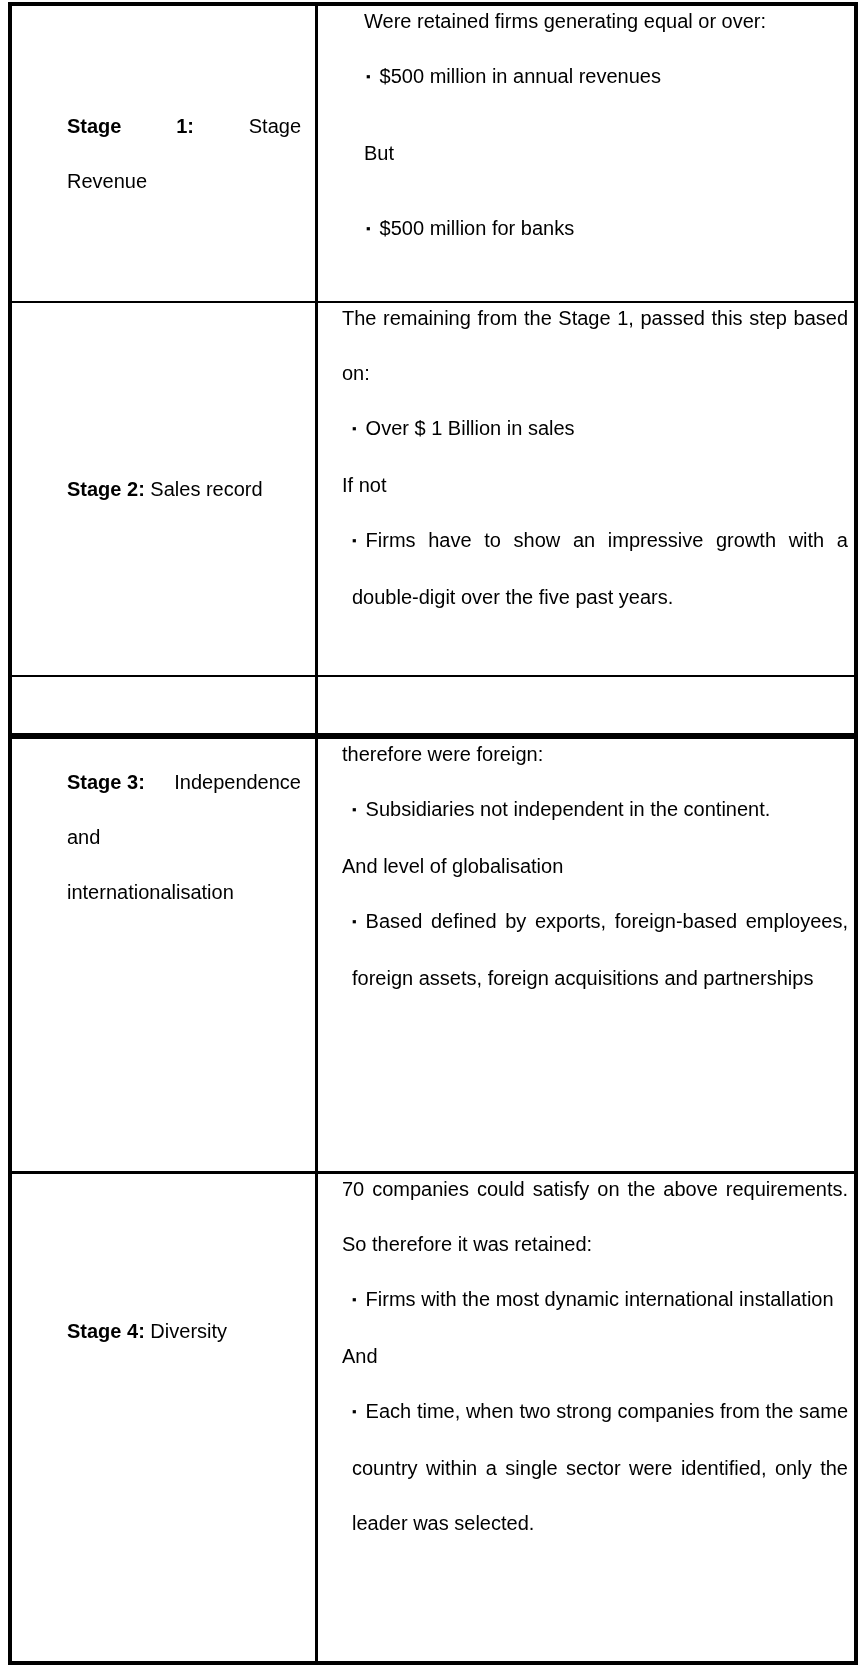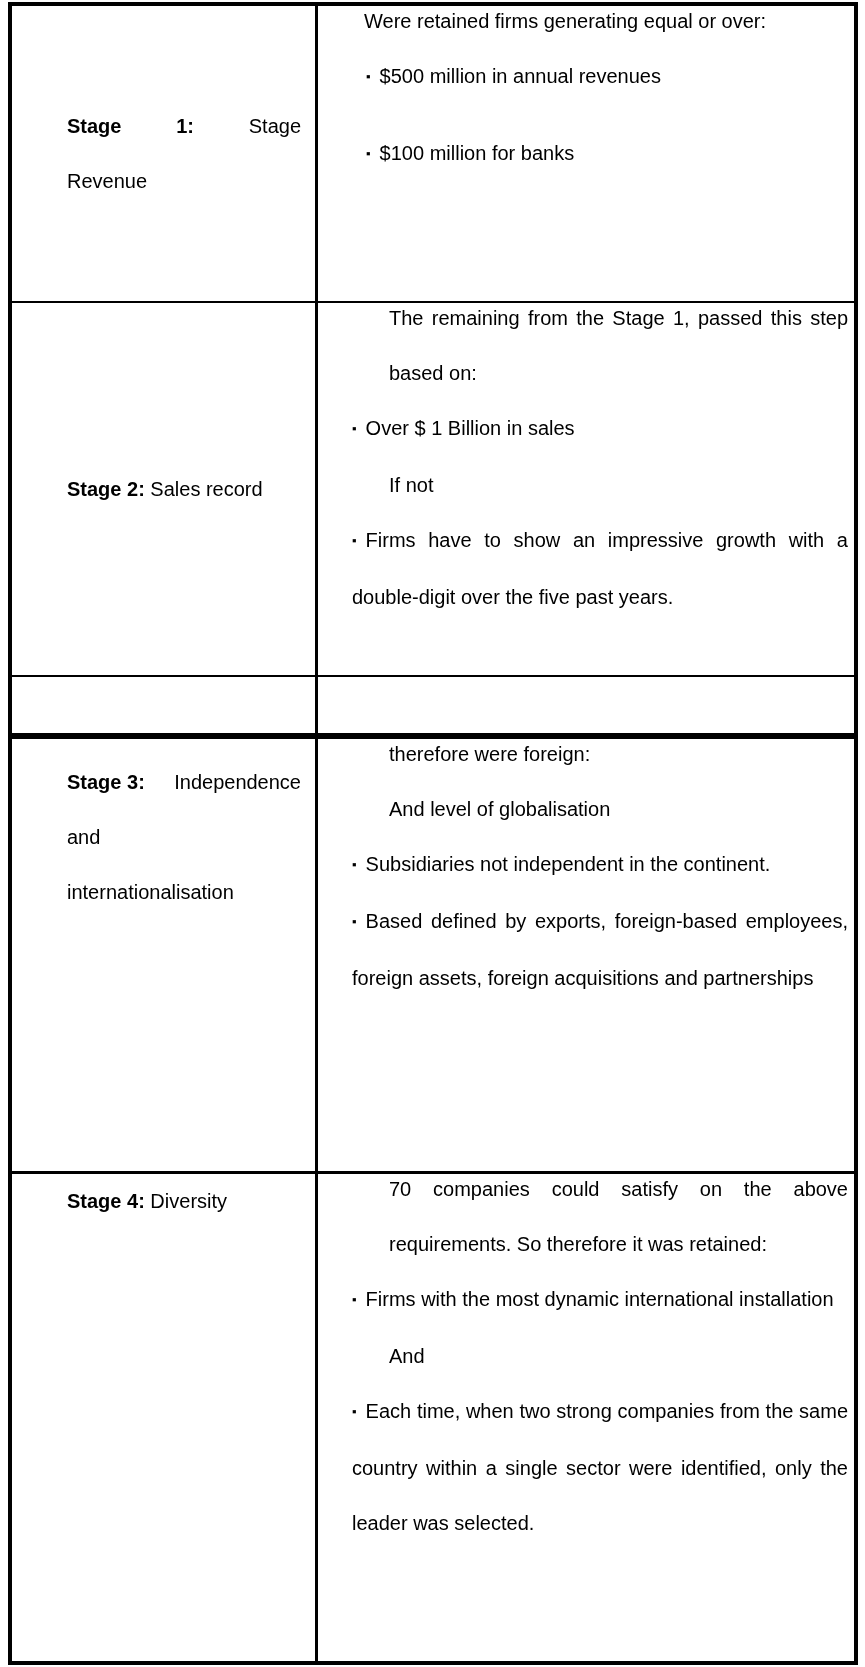--- a/index.html
+++ b/index.html
@@ -28,23 +28,23 @@
     padding-left:55px; padding-right:14px;
     line-height:55px;
     display:flex; flex-direction:column;
   }
   .cell-right {
     flex:1; padding-left:24px; padding-right:6px;
     line-height:55px;
   }
   .v-center { justify-content:center; }
   .row-stage3 .cell-left { padding-top:16px; }
-  .row-stage4 .cell-left { }
+  .row-stage4 .cell-left { padding-top:130px; }
   .cell-right .para:first-child { margin-top:-12px; }
-  .para { text-align:justify;margin-left:47px; }
+  .para { text-align:justify; }
   .para.stretch { text-align:justify; text-align-last:justify; }
   .para.mt { margin-top:20px; }
   .row-stage1 .para { margin-left:22px; text-align:left; }
   .para.bulleted { margin-left:10px; }
   .row-stage1 .para.bulleted { margin-left:24px; }
   .bullet {
     font-size:13px; margin-right:9px; position:relative; top:-2px;
     display:inline-block;
   }
   .spread { display:flex; justify-content:space-between; }
@@ -60,21 +60,22 @@
       <div class="spread">
         <b>Stage</b>
         <b>1:</b>
         <span>Stage</span>
       </div>
       <div>Revenue</div>
     </div>
     <div class="cell cell-right">
       <div class="para">Were retained firms generating equal or over:</div>
       <div class="para bulleted"><span class="bullet">▪</span><span>$500 million in annual revenues</span></div>
-      <div class="para bulleted mt"><span class="bullet">▪</span><span>$100 million for banks</span></div>
+      <div class="para mt">But</div>
+      <div class="para bulleted mt"><span class="bullet">▪</span><span>$500 million for banks</span></div>
     </div>
   </div>
 
   <div class="row row-stage2">
     <div class="cell cell-left v-center">
       <div><b>Stage 2:</b><span> Sales record</span></div>
     </div>
     <div class="cell cell-right">
       <div class="para">The remaining from the Stage 1, passed this step based on:</div>
       <div class="para bulleted"><span class="bullet">▪</span><span>Over $ 1 Billion in sales</span></div>
@@ -91,22 +92,22 @@
     <div class="cell cell-left">
       <div class="spread">
         <b>Stage 3:</b>
         <span>Independence</span>
       </div>
       <div>and</div>
       <div>internationalisation</div>
     </div>
     <div class="cell cell-right">
       <div class="para">therefore were foreign:</div>
+      <div class="para bulleted"><span class="bullet">▪</span><span>Subsidiaries not independent in the continent.</span></div>
       <div class="para">And level of globalisation</div>
-      <div class="para bulleted"><span class="bullet">▪</span><span>Subsidiaries not independent in the continent.</span></div>
       <div class="para bulleted"><span class="bullet">▪</span><span>Based defined by exports, foreign-based employees, foreign assets, foreign acquisitions and partnerships</span></div>
     </div>
   </div>
 
   <div class="row row-stage4">
     <div class="cell cell-left">
       <div><b>Stage 4:</b><span> Diversity</span></div>
     </div>
     <div class="cell cell-right">
       <div class="para">70 companies could satisfy on the above requirements. So therefore it was retained:</div>

